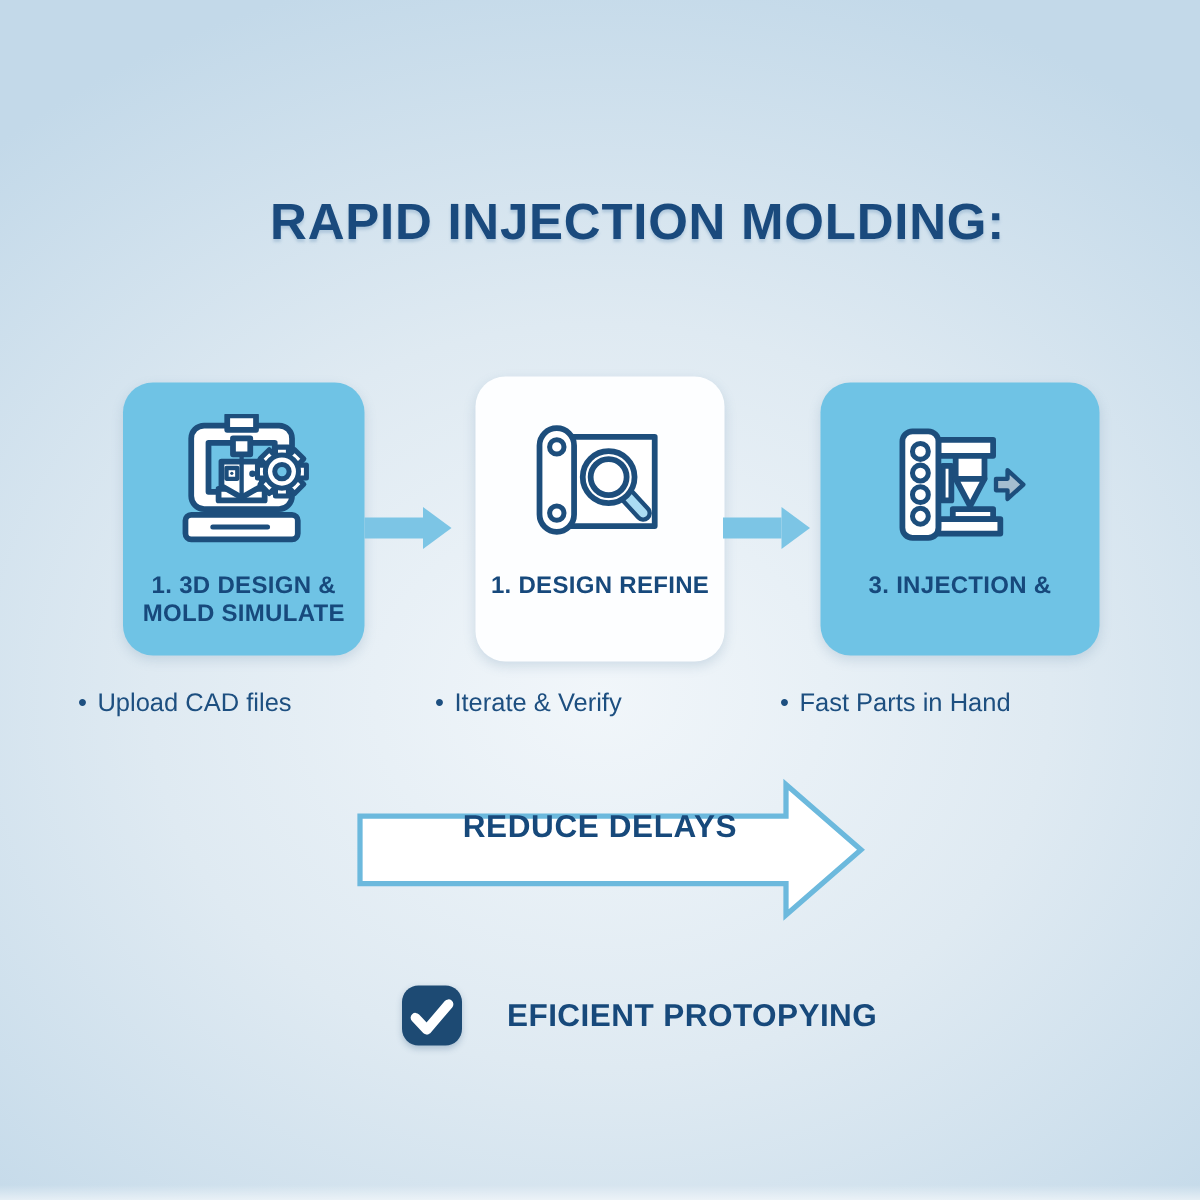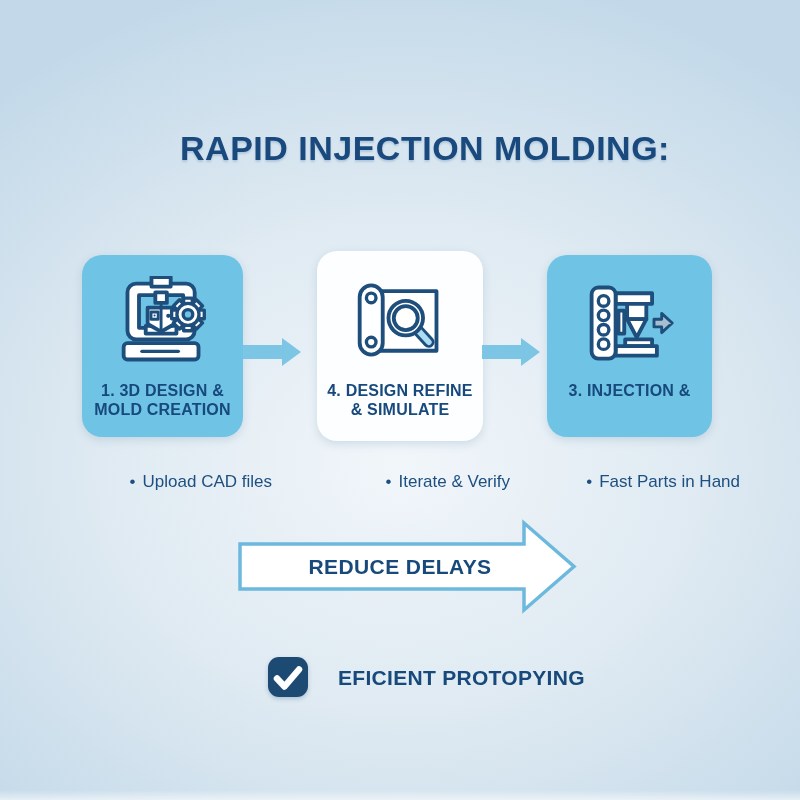--- a/index.html
+++ b/index.html
@@ -15,45 +15,45 @@
   .title{position:absolute;top:129px;left:0;width:800px;text-align:center;
     color:#1a4a7d;font-weight:800;font-size:34px;line-height:39px;letter-spacing:.5px;
     text-shadow:0 2px 2px rgba(110,150,185,.35);padding-left:25px;}
 
   
   .card{position:absolute;border-radius:20px;box-shadow:0 3px 8px rgba(90,130,165,.22);}
   .card.blue{background:#6fc3e5;}
   .card.white{background:#fdfeff;}
   #card1{left:82px;top:255px;width:161px;height:182px;}
   #card2{left:317px;top:251px;width:166px;height:190px;}
-  #card3{left:547px;top:255px;width:165px;height:182px;}
+  #card3{left:547px;top:255px;width:186px;height:182px;}
   .card .icon-wrap{position:absolute;top:21px;left:50%;transform:translateX(-50%);width:96px;height:96px;}
   .card .icon-wrap svg{width:100%;height:100%;display:block;}
   .card .card-title{position:absolute;left:0;right:0;text-align:center;
     color:#17497c;font-weight:700;font-size:16px;line-height:19px;letter-spacing:.2px;}
   #card1 .card-title,#card3 .card-title{top:126px;}
   #card2 .card-title{top:130px;}
 
   
   .flow-arrow{position:absolute;top:338px;width:58px;height:29px;}
   #flow1{left:243px;} #flow2{left:482px;}
   .flow-arrow .shaft{position:absolute;left:0;top:7px;width:39px;height:14px;background:#7cc5e5;}
   .flow-arrow .head{position:absolute;left:39px;top:0;width:0;height:0;
     border-top:14.5px solid transparent;border-bottom:14.5px solid transparent;border-left:19px solid #7cc5e5;}
 
   
-  .bullet{position:absolute;top:472px;width:220px;text-align:right;
+  .bullet{position:absolute;top:459px;width:220px;text-align:left;
     color:#1d4f80;font-size:17px;line-height:20px;}
   #bullet1{left:52px;} #bullet2{left:290px;} #bullet3{left:520px;}
   .bullet .dot{margin-right:7px;}
 
   
   #big-arrow{position:absolute;left:236px;top:519px;width:344px;height:96px;}
   #big-arrow svg{width:100%;height:100%;display:block;}
-  #big-arrow-label{position:absolute;left:250px;top:544px;width:300px;height:45px;
+  #big-arrow-label{position:absolute;left:250px;top:529px;width:300px;height:45px;
     text-align:center;line-height:45px;color:#17497b;font-weight:800;font-size:21px;letter-spacing:.4px;}
 
   
   #checkbox{position:absolute;left:268px;top:657px;width:40px;height:40px;border-radius:11px;
     background:#1d4a73;box-shadow:0 2px 4px rgba(60,100,140,.3);}
   #checkbox svg{width:40px;height:40px;display:block;}
   #footer-label{position:absolute;left:338px;top:657px;height:40px;line-height:41px;
     color:#17497b;font-weight:800;font-size:21px;letter-spacing:.3px;}
 </style>
 </head>
@@ -86,21 +86,21 @@
           <rect x="-17" y="-4.5" width="34" height="9" transform="rotate(45)"></rect>
           <rect x="-17" y="-4.5" width="34" height="9" transform="rotate(90)"></rect>
           <rect x="-17" y="-4.5" width="34" height="9" transform="rotate(135)"></rect>
           <circle r="11.5"></circle>
           <circle r="5" fill="#6fc3e5"></circle>
         </g>
       </svg>
     </div>
     <div class="card-title">
       <div>1. 3D DESIGN &amp;</div>
-      <div>MOLD CREATION</div>
+      <div>MOLD SIMULATE</div>
     </div>
   </div>
 
   <div id="flow1" class="flow-arrow">
     <div class="shaft"></div>
     <div class="head"></div>
   </div>
 
   <div id="card2" class="card white">
     <div class="icon-wrap">
@@ -109,22 +109,21 @@
         <rect x="8" y="14" width="24" height="72" rx="12"></rect>
         <circle cx="20" cy="27" r="5" fill="none" stroke-width="3.5"></circle>
         <circle cx="20" cy="73" r="5" fill="none" stroke-width="3.5"></circle>
         <line x1="69" y1="61" x2="80" y2="73" stroke="#1d4e7c" stroke-width="12"></line>
         <line x1="69" y1="61" x2="80" y2="73" stroke="#abdcf3" stroke-width="6"></line>
         <circle cx="56" cy="48" r="18"></circle>
         <circle cx="56" cy="48" r="12.5" fill="none"></circle>
       </svg>
     </div>
     <div class="card-title">
-      <div>4. DESIGN REFINE</div>
-      <div>&amp; SIMULATE</div>
+      <div>1. DESIGN REFINE</div>
     </div>
   </div>
 
   <div id="flow2" class="flow-arrow">
     <div class="shaft"></div>
     <div class="head"></div>
   </div>
 
   <div id="card3" class="card blue">
     <div class="icon-wrap">

